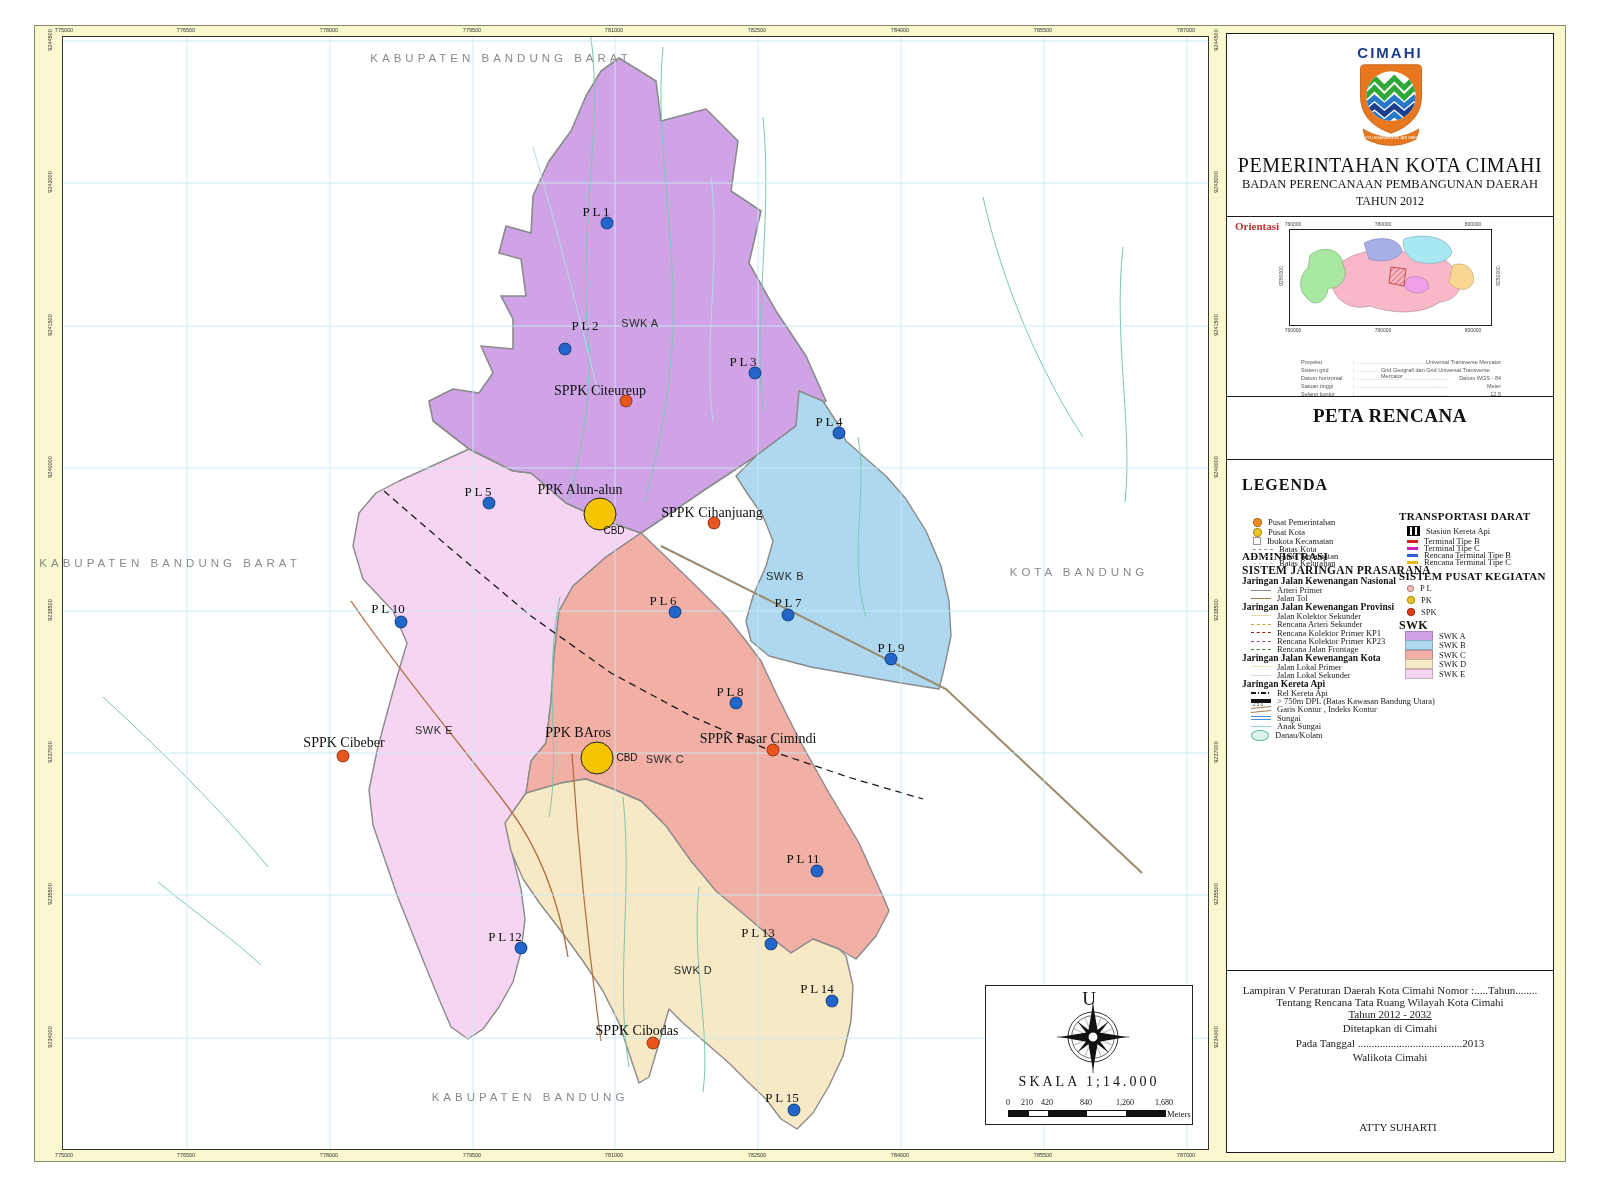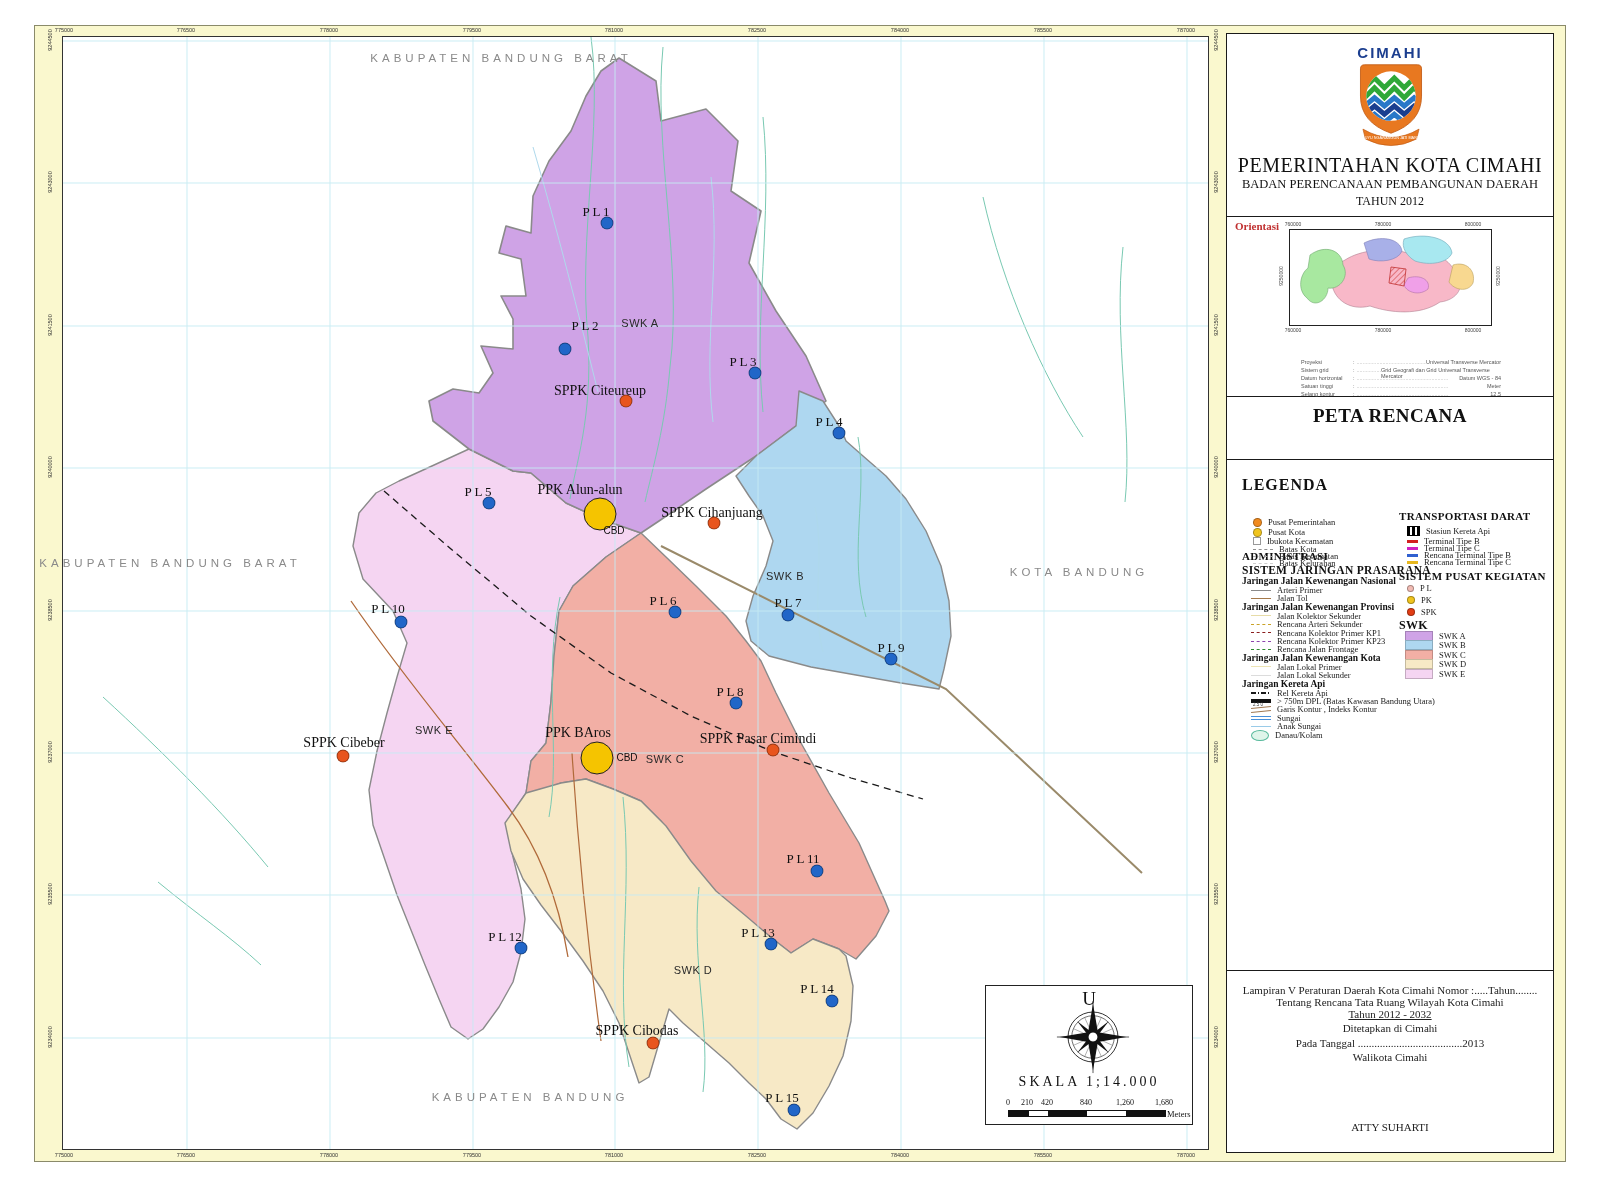--- a/index.html
+++ b/index.html
@@ -514,16 +514,16 @@
         </div>
       </div>
 
     <div>
         <div class="notes-line" style="top: 950px;">Lampiran V Peraturan Daerah Kota Cimahi Nomor :.....Tahun........</div>
         <div class="notes-line" style="top: 962px;">Tentang Rencana Tata Ruang Wilayah Kota Cimahi</div>
         <div class="notes-line" style="top: 974px; text-decoration: underline;">Tahun 2012 - 2032</div>
         <div class="notes-line" style="top: 988px;">Ditetapkan di Cimahi</div>
         <div class="notes-line" style="top: 1003px;">Pada Tanggal ......................................2013</div>
         <div class="notes-line" style="top: 1017px;">Walikota Cimahi</div>
-        <div class="notes-line" style="top: 1087px;">ATTY SUHARTI</div>
+        <div class="notes-line" style="top: 1087px; padding-left: 8px;">ATTY SUHARTI</div>
       </div>
   </div>
 </div>
 
 </body></html>

